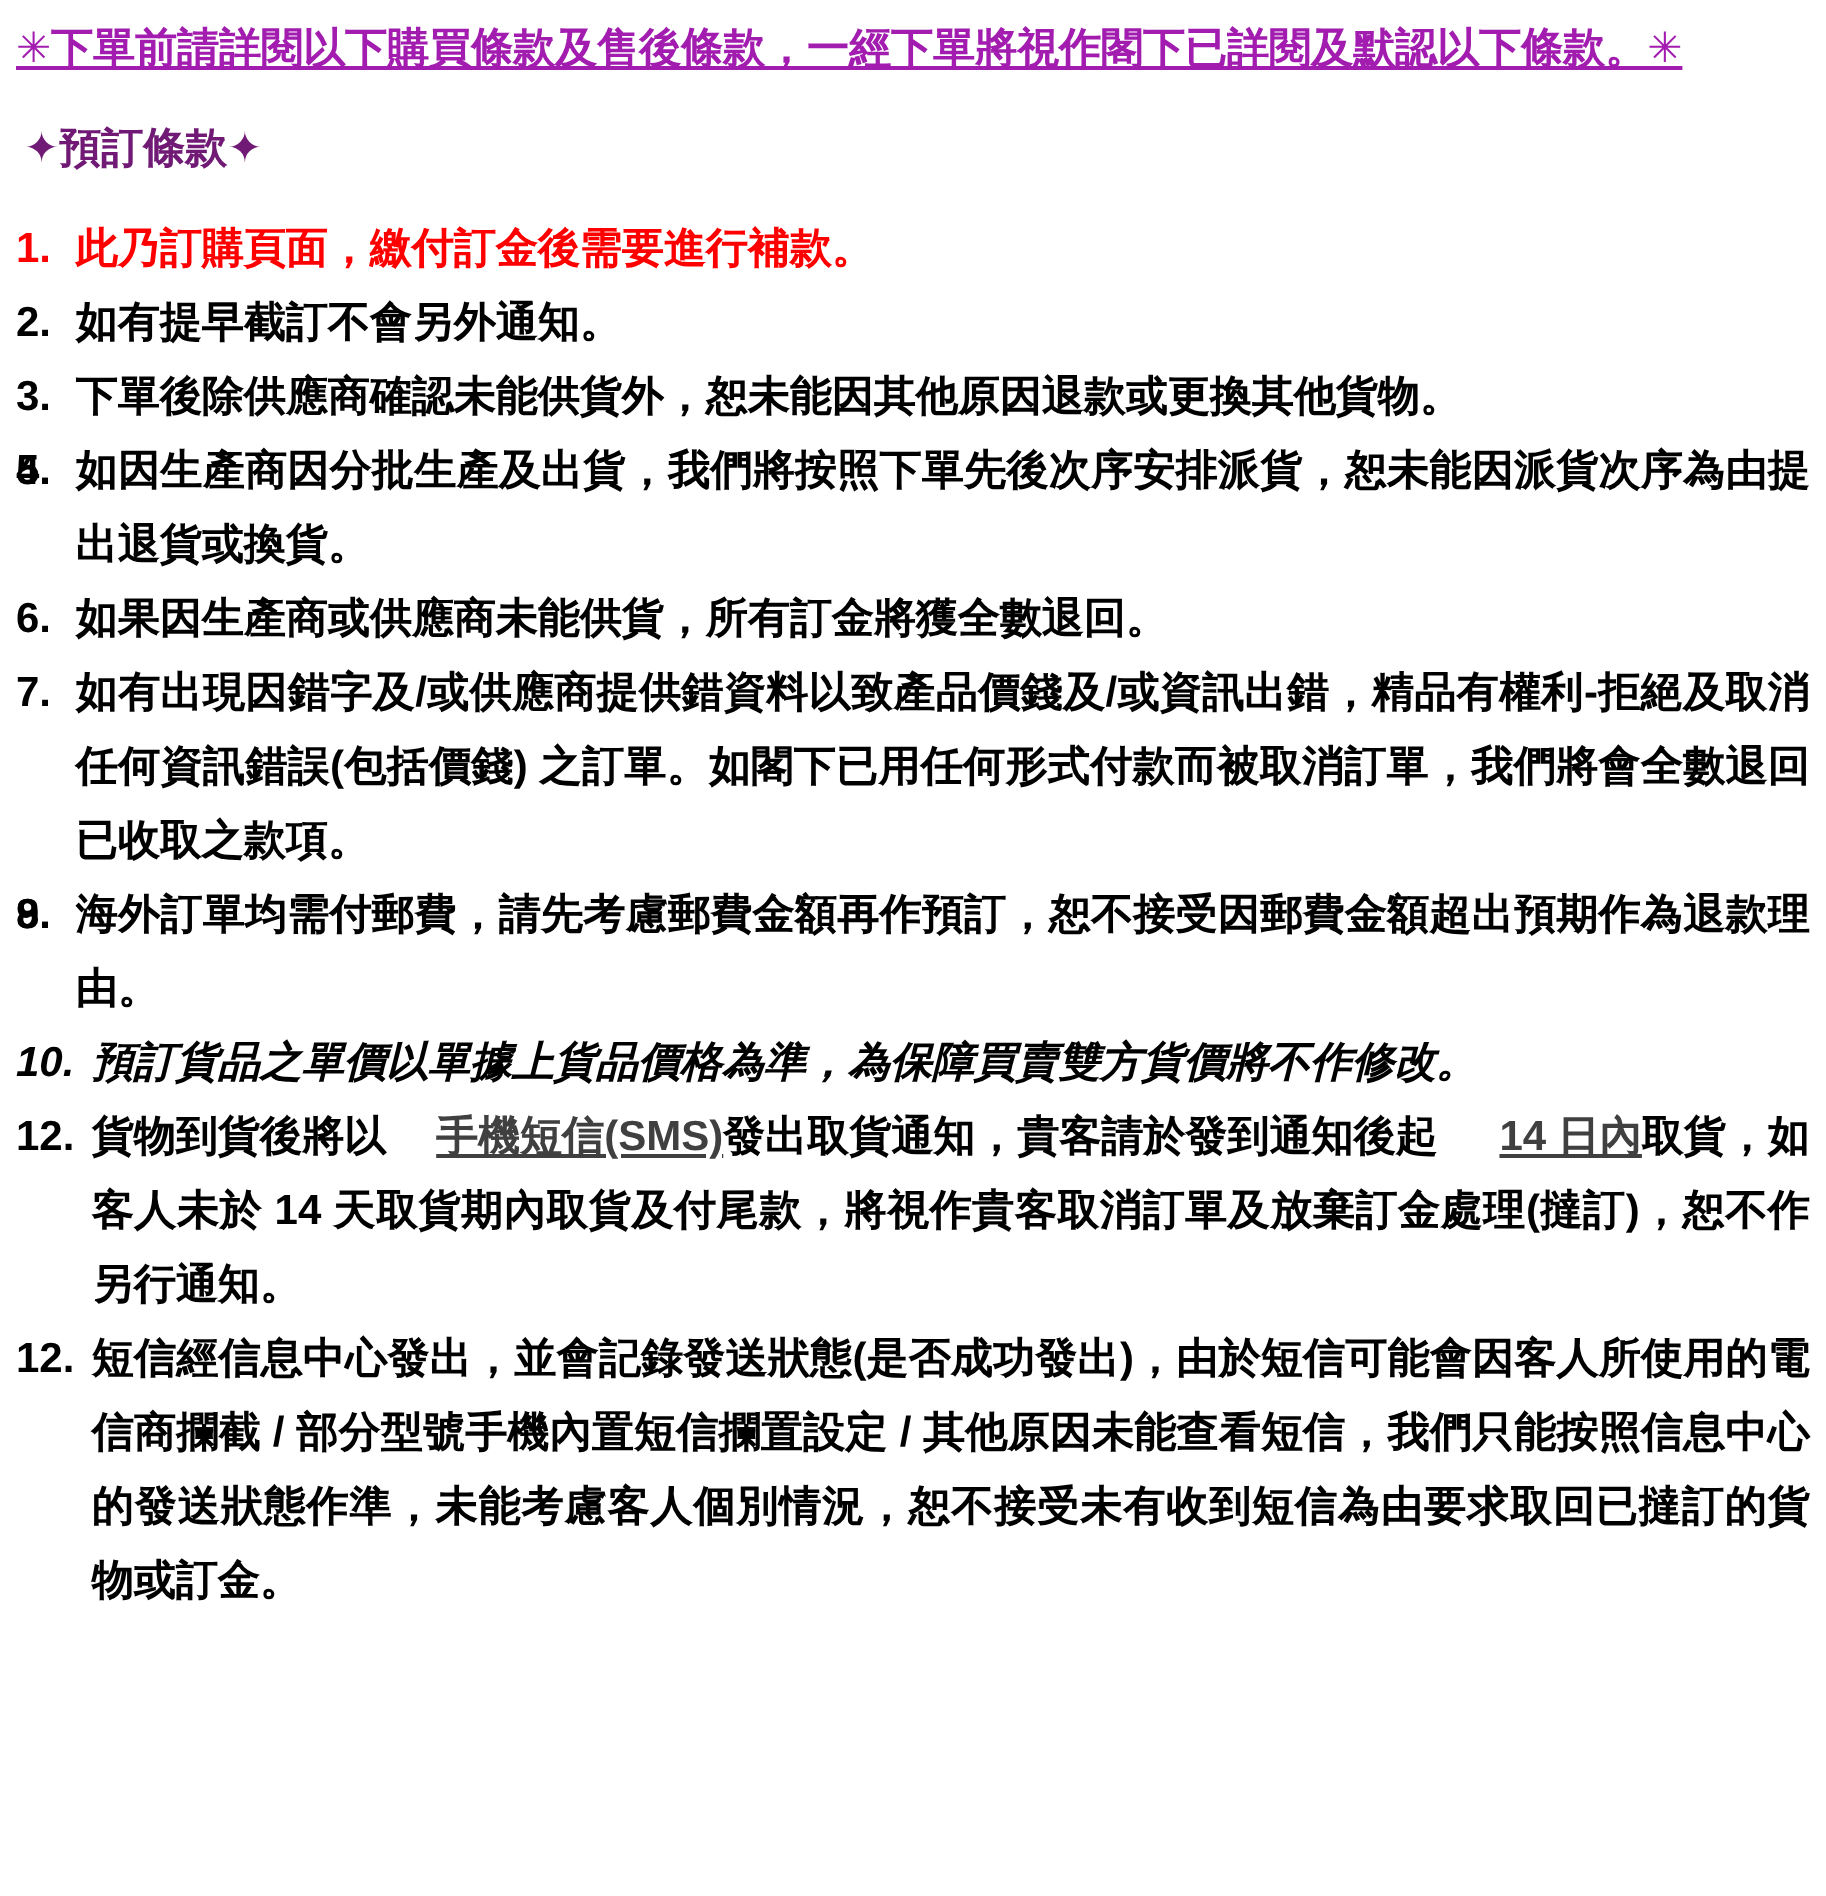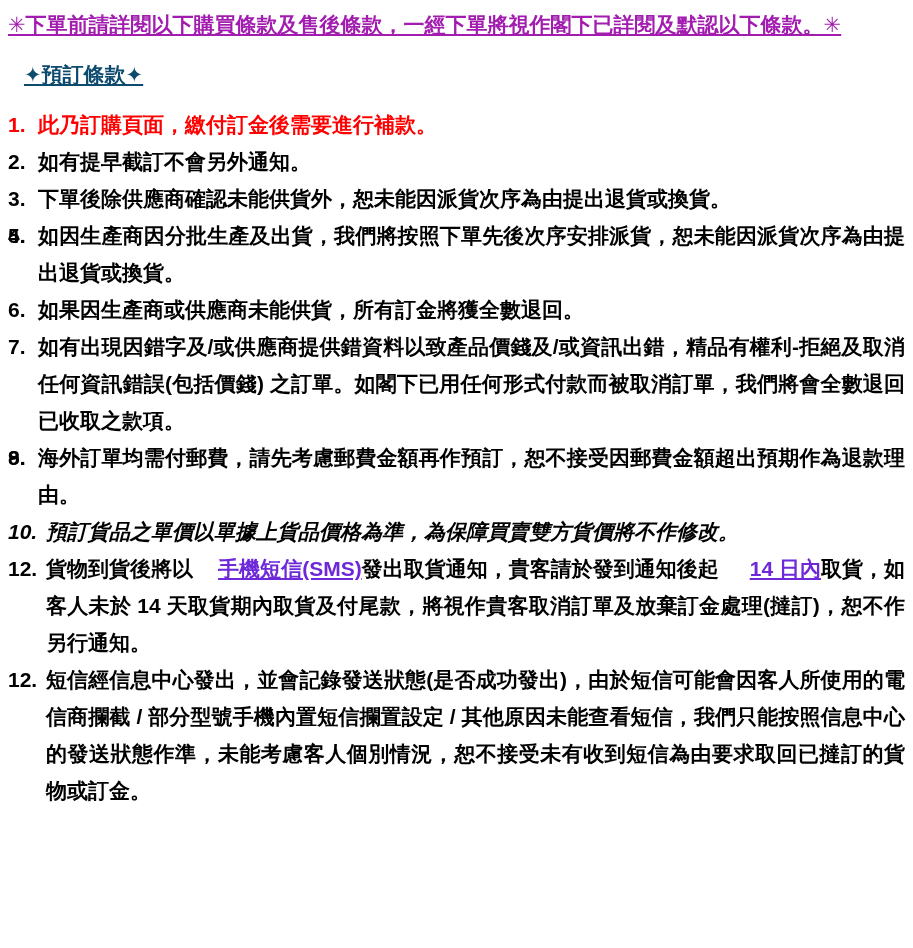--- a/index.html
+++ b/index.html
@@ -19,55 +19,54 @@
     overflow: hidden;
   }
   .page-title {
     color: #a21caf;
     text-decoration: underline;
     line-height: 37px;
     margin: 0 0 13px 0;
     text-align: justify;
   }
   .section-heading {
-    color: #0c4a6e;
-    text-decoration: underline;
+    color: #701a75;
     line-height: 37px;
-    margin: 0 0 13px 16px;
+    margin: 0 0 13px 4px;
   }
   ol.terms-list {
     list-style: none;
     margin: 0;
     padding: 0;
   }
   ol.terms-list li {
     position: relative;
     line-height: 37px;
     text-align: justify;
     text-justify: inter-ideograph;
   }
   ol.terms-list li .term-number {
     position: absolute;
     left: 0;
     top: 0;
   }
   .seg-red { color: #ff0000; }
-  .seg-red-underline { color: #6d28d9; text-decoration: underline; margin-left: 25px; }
+  .seg-red-underline { color: #404040; text-decoration: underline; margin-left: 25px; }
 </style>
 </head>
 <body>
 
 <p class="page-title">✳下單前請詳閱以下購買條款及售後條款，一經下單將視作閣下已詳閱及默認以下條款。✳</p>
 
 <p class="section-heading">✦預訂條款✦</p>
 
 <ol class="terms-list">
     <li style="padding-left: 30px;"><span class="term-number seg-red">1.</span><span class="seg-red">此乃訂購頁面，繳付訂金後需要進行補款。</span></li>
     <li style="padding-left: 30px;"><span class="term-number">2.</span><span class="">如有提早截訂不會另外通知。</span></li>
-    <li style="padding-left: 30px;"><span class="term-number">3.</span><span class="">下單後除供應商確認未能供貨外，恕未能因派貨次序為由提出退貨或換貨。</span></li>
+    <li style="padding-left: 30px;"><span class="term-number">3.</span><span class="">下單後除供應商確認未能供貨外，恕未能因其他原因退款或更換其他貨物。</span></li>
     <li style="padding-left: 30px;"><span class="term-number">4.</span></li>
     <li style="padding-left: 30px;"><span class="term-number">5.</span><span class="">如因生產商因分批生產及出貨，我們將按照下單先後次序安排派貨，恕未能因派貨次序為由提出退貨或換貨。</span></li>
     <li style="padding-left: 30px;"><span class="term-number">6.</span><span class="">如果因生產商或供應商未能供貨，所有訂金將獲全數退回。</span></li>
     <li style="padding-left: 30px;"><span class="term-number">7.</span><span class="">如有出現因錯字及/或供應商提供錯資料以致產品價錢及/或資訊出錯，精品有權利-拒絕及取消任何資訊錯誤(包括價錢) 之訂單。如閣下已用任何形式付款而被取消訂單，我們將會全數退回已收取之款項。</span></li>
     <li style="padding-left: 30px;"><span class="term-number">8.</span></li>
     <li style="padding-left: 30px;"><span class="term-number">9.</span><span class="">海外訂單均需付郵費，請先考慮郵費金額再作預訂，恕不接受因郵費金額超出預期作為退款理由。</span></li>
     <li style="padding-left: 38px; font-style: italic;"><span class="term-number">10.</span><span class="">預訂貨品之單價以單據上貨品價格為準，為保障買賣雙方貨價將不作修改。</span></li>
     <li style="padding-left: 38px;"><span class="term-number">12.</span><span class="">貨物到貨後將以</span><span class="seg-red-underline">手機短信(SMS)</span><span class="">發出取貨通知，貴客請於發到通知後起 </span><span class="seg-red-underline">14 日內</span><span class="">取貨，如客人未於 14 天取貨期內取貨及付尾款，將視作貴客取消訂單及放棄訂金處理(撻訂)，恕不作另行通知。</span></li>
     <li style="padding-left: 38px;"><span class="term-number">12.</span><span class="">短信經信息中心發出，並會記錄發送狀態(是否成功發出)，由於短信可能會因客人所使用的電信商攔截 / 部分型號手機內置短信攔置設定 / 其他原因未能查看短信，我們只能按照信息中心的發送狀態作準，未能考慮客人個別情況，恕不接受未有收到短信為由要求取回已撻訂的貨物或訂金。</span></li>
   </ol>

